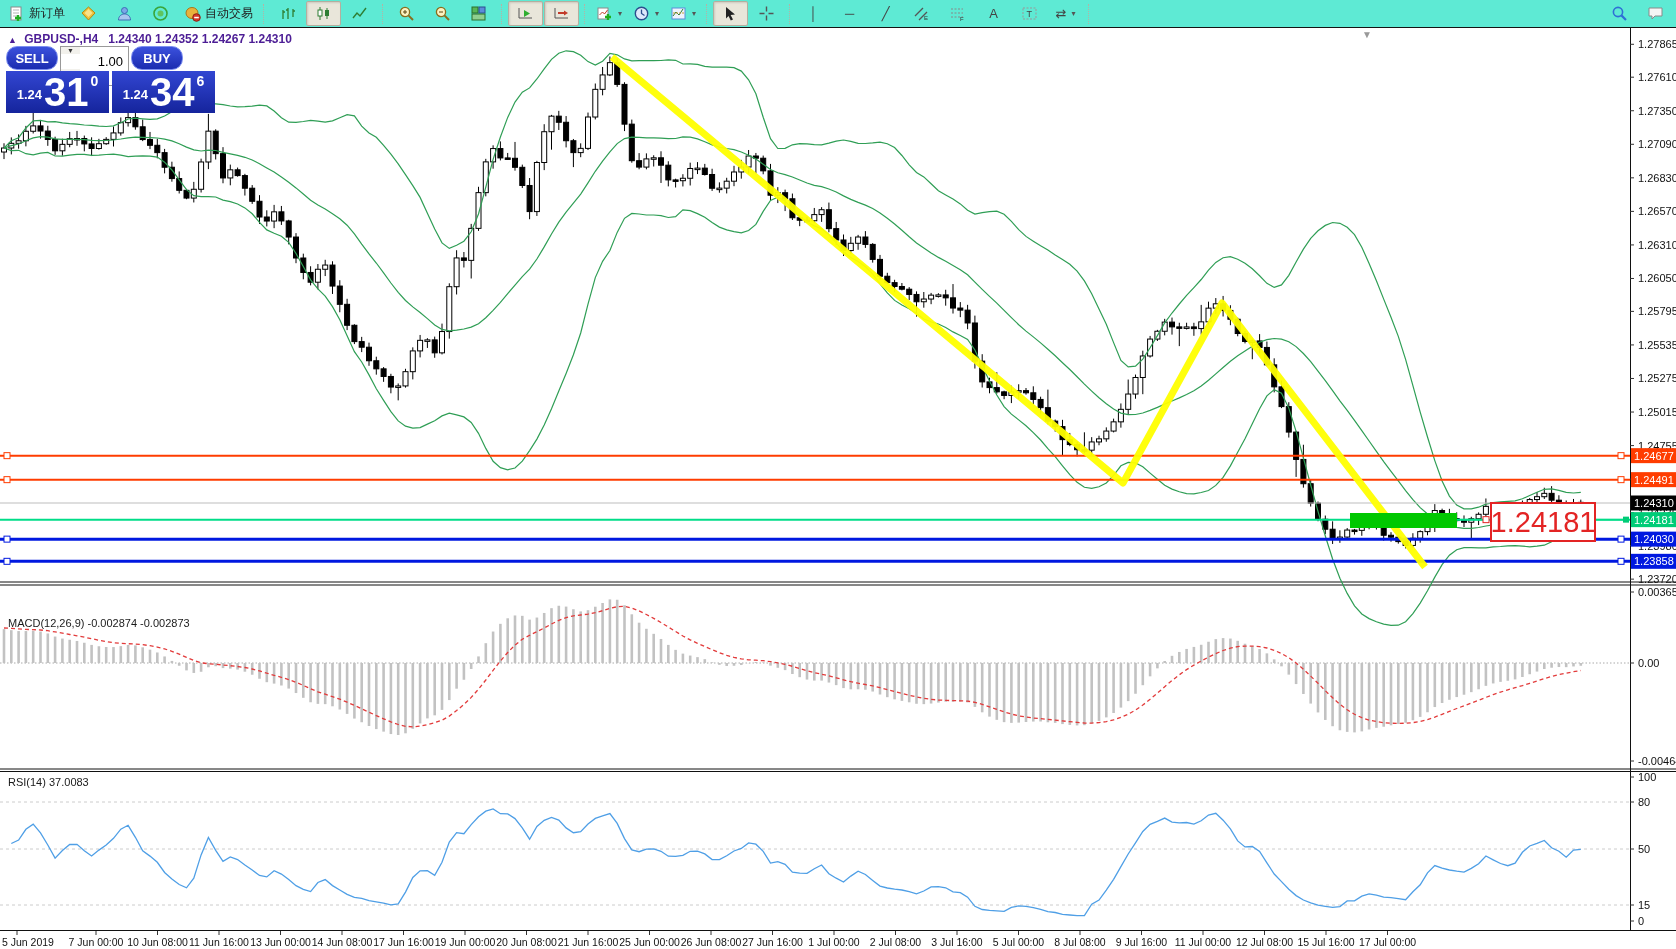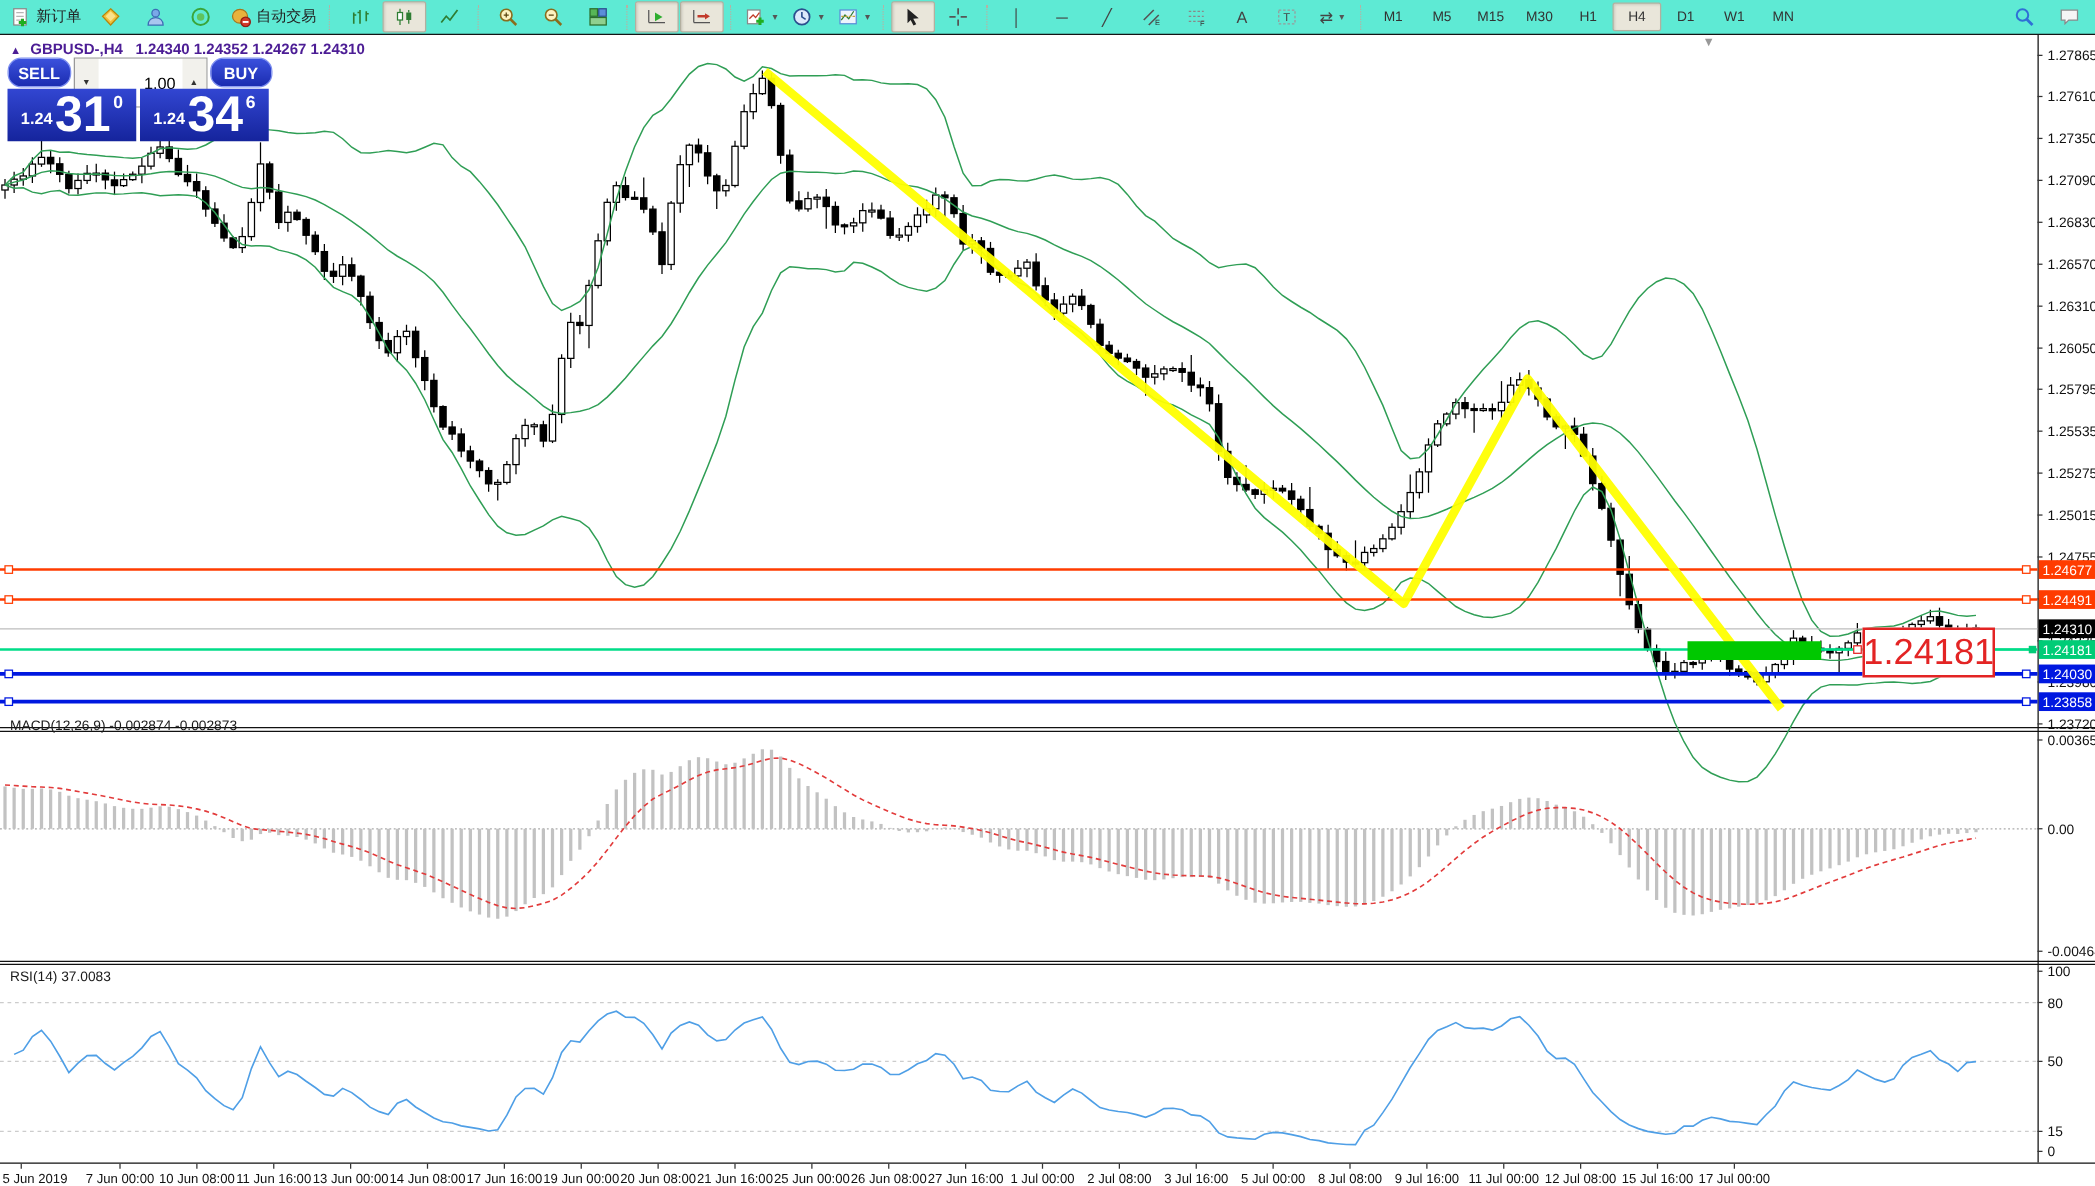--- a/index.html
+++ b/index.html
@@ -20,21 +20,21 @@
   .ticon{width:17px;height:17px;display:inline-block;}
   .spacer{flex:1;}
   
   .chart-title{position:absolute;left:8px;top:32px;font-size:12px;font-weight:bold;color:#4c1d95;z-index:20;}
   .chart-title .tri{font-size:9px;margin-right:4px;}
   .trade-panel{position:absolute;left:6px;top:46px;z-index:25;width:212px;}
   .tp-row1{display:flex;gap:2px;height:24px;}
   .btn-blue{background:linear-gradient(#3b51dd,#1b2cb0);color:#fff;border:1px solid #7d8ff0;
             display:flex;align-items:center;justify-content:center;font-size:13px;font-weight:bold;}
   .tp-sell,.tp-buy{width:50px;border-radius:11px;}
-  .spin{display:flex;height:40px;border:1px solid #999;background:#fff;box-sizing:border-box;}
+  .spin{display:flex;height:40px;border:1px solid #999;background:#fff;box-sizing:border-box;flex-direction:column;}
   .spin-btn{width:19px;background:#f2f1ec;border:0;display:flex;align-items:center;justify-content:center;
             font-size:7px;color:#333;}
   .spin-val{width:62px;display:flex;align-items:center;justify-content:flex-end;padding-right:5px;
             font-size:13px;color:#000;background:#fff;}
   .tp-row2{display:flex;gap:3px;margin-top:1px;}
   .px-box{width:103px;height:42px;background:linear-gradient(#3246d2,#15249c);color:#fff;
           display:flex;align-items:flex-end;justify-content:center;padding-bottom:2px;box-sizing:border-box;}
   .px-small{font-size:13px;font-weight:bold;margin:0 2px 9px 0;}
   .px-big{font-size:40px;font-weight:bold;line-height:.95;}
   .px-sup{font-size:14px;font-weight:bold;margin:2px 0 0 2px;align-self:flex-start;}
@@ -225,31 +225,20 @@
       <svg width="17" height="17">
             <rect x="2" y="3" width="13" height="11" fill="none" stroke="#999" stroke-dasharray="2 1.5"></rect>
             <text x="5.5" y="12" font-size="9" fill="#444">T</text>
           </svg></span>
   </div>
   <div class="tbtn">
     <span class="glyph">⇄</span>
     <span class="caret">▾</span>
   </div>
   <div class="tsep"></div>
-  <div id="tf-group" style="display:flex;align-items:center;">
-        <div class="tbtn tf">M1</div>
-        <div class="tbtn tf">M5</div>
-        <div class="tbtn tf">M15</div>
-        <div class="tbtn tf">M30</div>
-        <div class="tbtn tf">H1</div>
-        <div class="tbtn tf pressed">H4</div>
-        <div class="tbtn tf">D1</div>
-        <div class="tbtn tf">W1</div>
-        <div class="tbtn tf">MN</div>
-      </div>
   <div class="spacer"></div>
   <div class="tbtn">
     <span class="ticon">
       <svg width="17" height="17">
             <circle cx="7" cy="7" r="4.6" fill="none" stroke="#2f6fd6" stroke-width="1.6"></circle>
             <path d="M10.4 10.4L15 15" stroke="#2f6fd6" stroke-width="2.2"></path>
           </svg></span>
   </div>
   <div class="tbtn">
     <span class="ticon">
@@ -1085,21 +1074,21 @@
       <span class="px-sup">0</span>
     </div>
     <div class="px-box">
       <span class="px-small">1.24</span>
       <span class="px-big">34</span>
       <span class="px-sup">6</span>
     </div>
   </div>
 </div>
 
-<div class="ind-label" style="left:8px;top:575px;">
+<div class="ind-label" style="left:8px;top:617px;">
   <span>MACD(12,26,9)</span> <span>-0.002874 -0.002873</span>
 </div>
 <div class="ind-label" style="left:8px;top:776px;">
   <span>RSI(14)</span> <span>37.0083</span>
 </div>
 
 <div class="callout">1.24181</div>
 
 </div>
 

